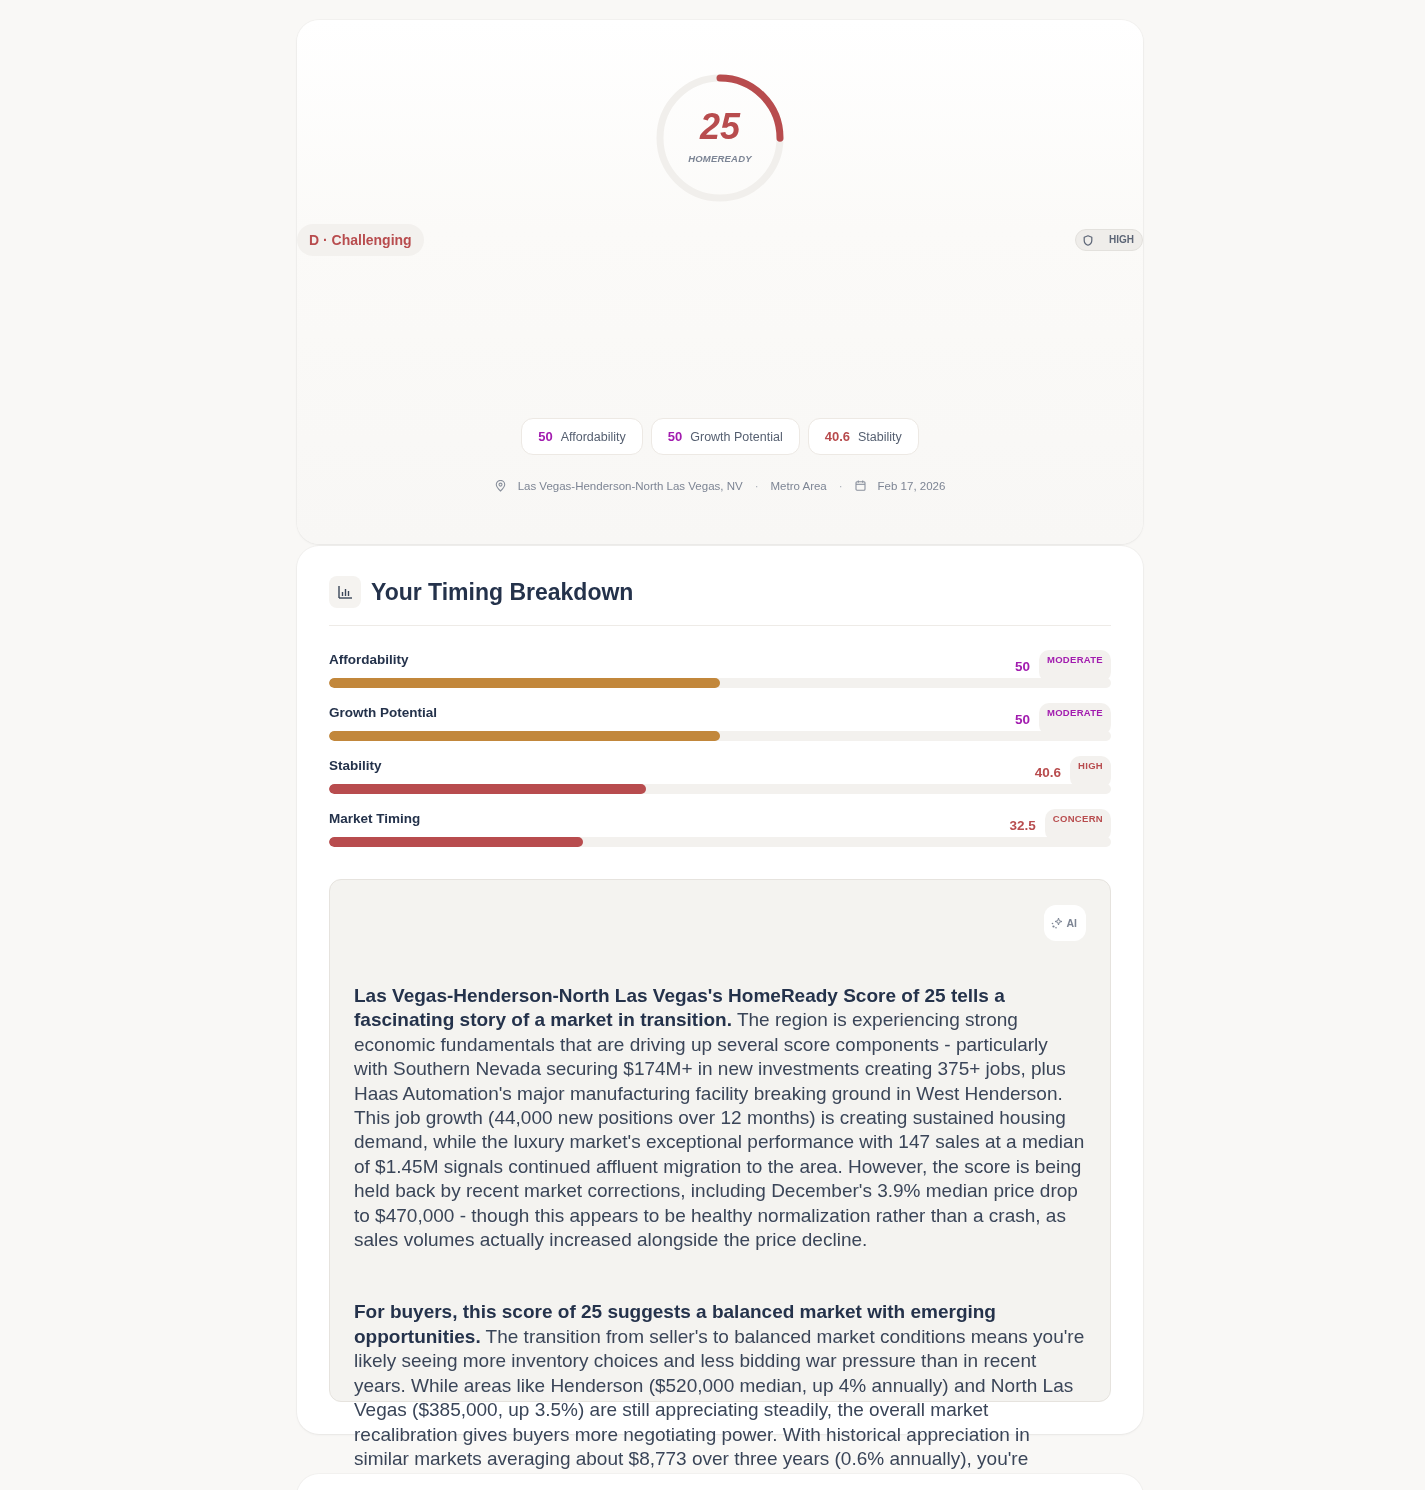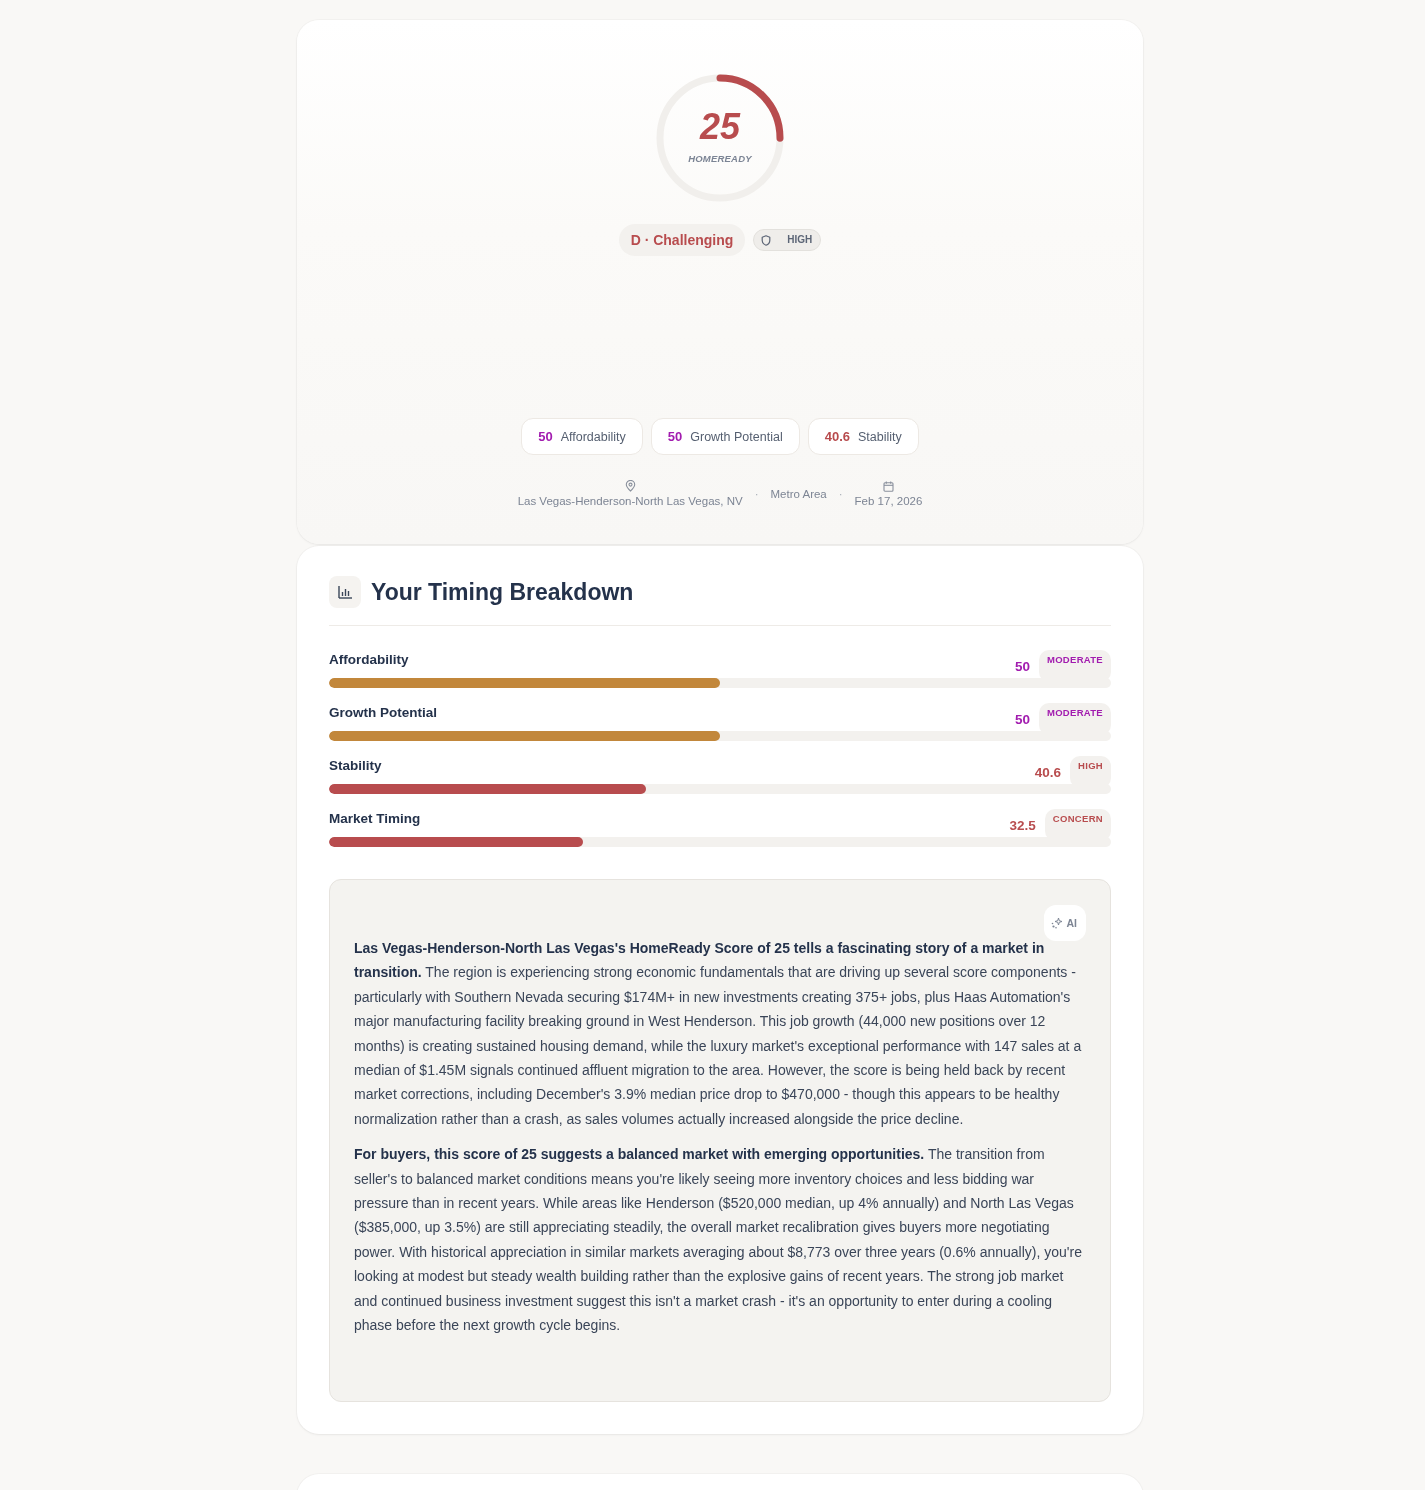--- a/index.html
+++ b/index.html
@@ -49,21 +49,21 @@
     font-size: 9.5px;
     letter-spacing: 0.2px;
     color: #7b8494;
     font-weight: bold;
   }
   .badges {
     position: absolute;
     top: 204px;
     left: 0; right: 0;
     display: flex;
-    justify-content: center;
+    justify-content: space-between;
     align-items: center;
     gap: 8px;
   }
   .grade-badge {
     height: 32px;
     line-height: 32px;
     padding: 0 12px;
     border-radius: 16px;
     background: #f3f1ee;
     color: #b84c4e;
@@ -120,21 +120,21 @@
     position: absolute;
     top: 460px;
     left: 0; right: 0;
     display: flex;
     justify-content: center;
     align-items: center;
     font-size: 11.5px;
     color: #7d8594;
   }
   .meta .sep { margin: 0 12px; color: #a9aeb7; }
-  .meta .mi { display: flex; align-items: center; gap: 3px; flex-direction: column; }
+  .meta .mi { display: flex; align-items: flex-start; gap: 12px; }
 
   .breakdown { top: 546px; height: 888px; }
   .bd-header {
     position: absolute;
     left: 32px; right: 32px;
     top: 30px;
     height: 50px;
     border-bottom: 1px solid #eeebe7;
     display: flex;
     align-items: flex-start;
@@ -199,24 +199,25 @@
     position: absolute;
     right: 24px; top: 25px;
     height: 36px;
     padding: 0 9px 0 7px;
     border-radius: 12px;
     background: #ffffff;
     display: flex; align-items: center; gap: 4px;
     font-size: 10.5px; font-weight: bold; color: #7d8594;
   }
   .ai-p {
-    font-size: 14px;
+    font-size: 19px;
     line-height: 24.4px;
     color: #3a4558;
     margin-bottom: 11px;
+    margin-top: 48px;
   }
   .ai-p b { color: #24324b; }
   .third { top: 1474px; height: 60px; }
 </style>
 </head>
 <body>
 
 <section class="card hero">
   <div class="gauge">
     <svg width="132" height="132" viewBox="0 0 132 132">

